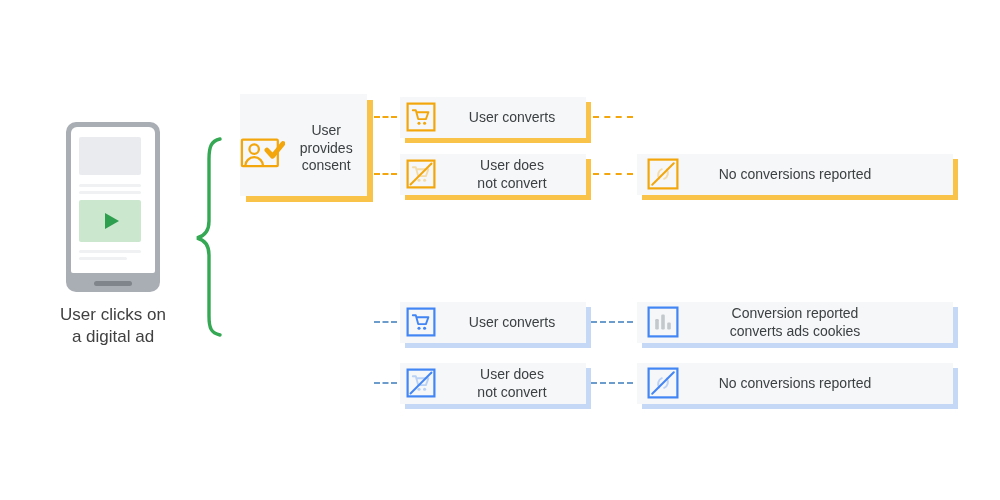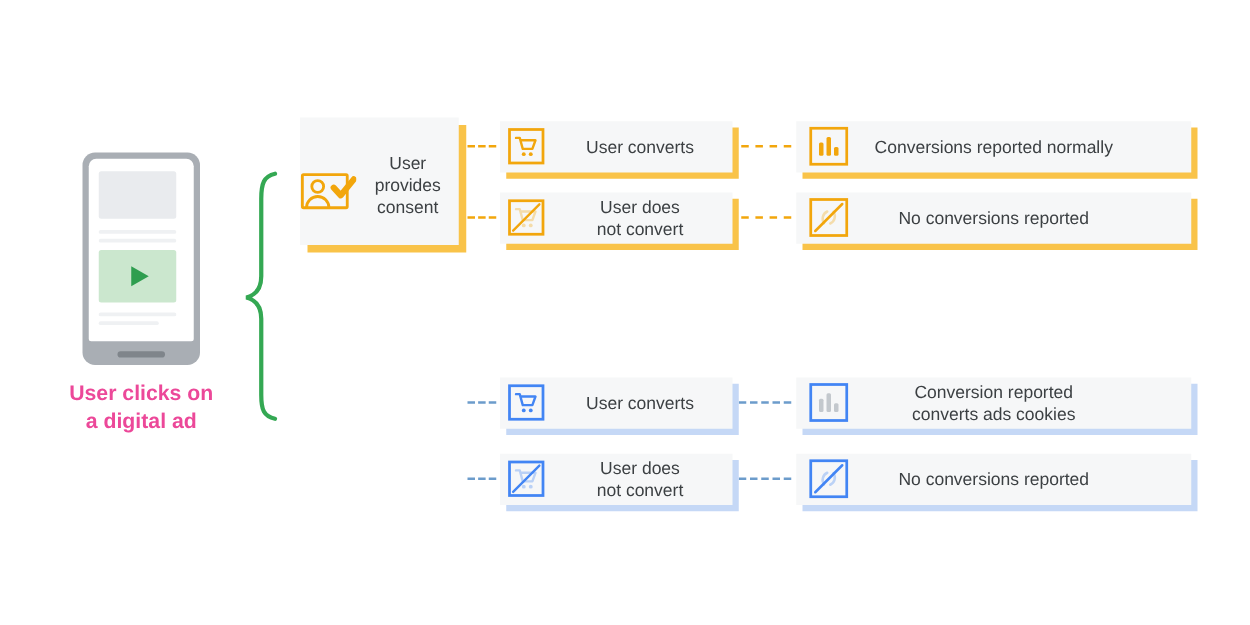--- a/index.html
+++ b/index.html
@@ -8,22 +8,22 @@
   .abs{position:absolute;}
   
   .phone{position:absolute;left:66px;top:122px;width:94px;height:170px;background:#A9AEB4;border-radius:10px;}
   .screen{position:absolute;left:5px;top:5px;width:84px;height:146px;background:#fff;border-radius:6px 6px 2px 2px;}
   .ad-banner{position:absolute;left:8px;top:10px;width:62px;height:38px;background:#E9EBEE;border-radius:2px;}
   .tline{position:absolute;left:8px;width:62px;height:3px;background:#EFF1F3;border-radius:2px;}
   .video{position:absolute;left:8px;top:73px;width:62px;height:42px;background:#CBE7CE;border-radius:2px;}
   .play{position:absolute;left:26px;top:13px;width:0;height:0;border-left:14px solid #2E9E4F;
         border-top:8px solid transparent;border-bottom:8px solid transparent;}
   .pill{position:absolute;bottom:6px;left:50%;transform:translateX(-50%);width:38px;height:5px;background:#7F858B;border-radius:3px;}
-  .caption{position:absolute;left:18px;top:304px;width:190px;text-align:center;color:#ec4899;
-           font-size:17px;font-weight:700;line-height:1.3;white-space:pre-line;}
+  .caption{position:absolute;left:18px;top:304px;width:190px;text-align:center;color:#404040;
+           font-size:17px;font-weight:400;line-height:1.3;white-space:pre-line;}
   
   .box{position:absolute;background:#F6F7F8;display:flex;align-items:center;justify-content:center;}
   .y-shadow{box-shadow:6px 6px 0 0 #F9C349;}
   .y-shadow-sm{box-shadow:5px 5px 0 0 #F9C349;}
   .b-shadow{box-shadow:5px 5px 0 0 #C5D8F6;}
   .consent{left:240px;width:127px;flex-direction:row;}
   .consent .ic{margin-top:13px;}
   .consent .lbl{margin-top:7px;}
   .rowbox{left:400px;width:186px;height:41px;}
   .rowbox .ic{position:absolute;left:6px;top:5px;}
@@ -97,31 +97,20 @@
         <path d="M6.8 8.3 h3 l2.4 8.8 h7.7 l2.5 -6.9 H10.6" fill="none" stroke="#F2A60C" stroke-width="1.9" stroke-linecap="round" stroke-linejoin="round"></path>
         <circle cx="13" cy="21.3" r="1.55" fill="#F2A60C"></circle>
           <circle cx="18.6" cy="21.3" r="1.55" fill="#F2A60C"></circle>
       </g>
       <path d="M4.5 25.5 L25.5 4.5" stroke="#F2A60C" stroke-width="1.9" stroke-linecap="round"></path>
     </svg>
     <div class="lbl">User does
 not convert</div>
   </div>
 
-  <div class="box outbox y-shadow-sm" style="top:97px">
-    <svg class="ic" width="32" height="32" viewBox="0 0 32 32">
-      <rect x="1.6" y="1.6" width="28.8" height="28.8" fill="none" stroke="#F2A60C" stroke-width="2.2"></rect>
-      <g fill="#F2A60C">
-        <rect x="8.2" y="13" width="3.6" height="10.5" rx="1.2"></rect>
-        <rect x="14.2" y="8.5" width="3.6" height="15" rx="1.2"></rect>
-        <rect x="20.2" y="16.5" width="3.6" height="7" rx="1.2"></rect>
-      </g>
-    </svg>
-    <div class="lbl">Conversions reported normally</div>
-  </div>
 
   <div class="box outbox y-shadow-sm" style="top:154px">
     <svg class="ic" width="32" height="32" viewBox="0 0 32 32">
       <rect x="1.6" y="1.6" width="28.8" height="28.8" fill="none" stroke="#F2A60C" stroke-width="2.2"></rect>
       <g opacity="0.32" fill="none" stroke="#F2A60C" stroke-width="2" stroke-linecap="round">
         <path d="M12.2 20.5 a6.3 6.3 0 0 1 2.6 -9.3"></path>
         <path d="M19.8 11.5 a6.3 6.3 0 0 1 -2.6 9.3"></path>
       </g>
       <path d="M5.2 26.8 L26.8 5.2" stroke="#F2A60C" stroke-width="2" stroke-linecap="round"></path>
     </svg>

